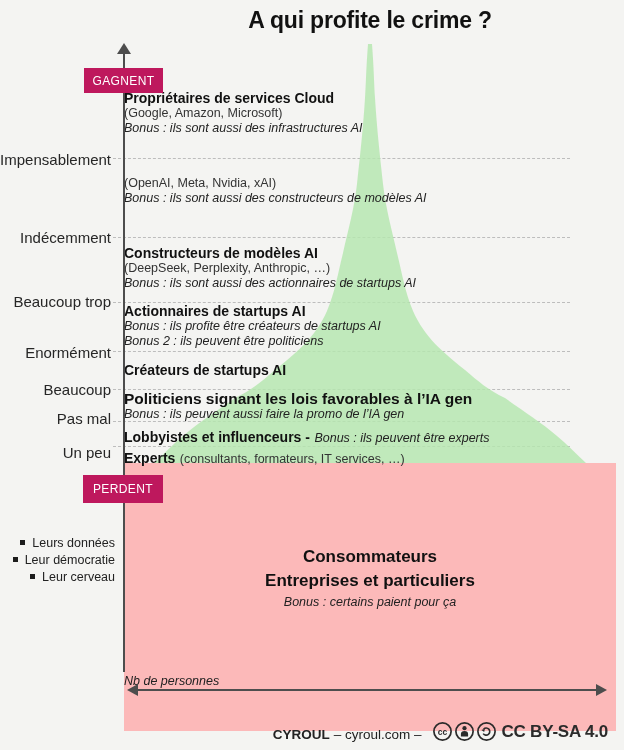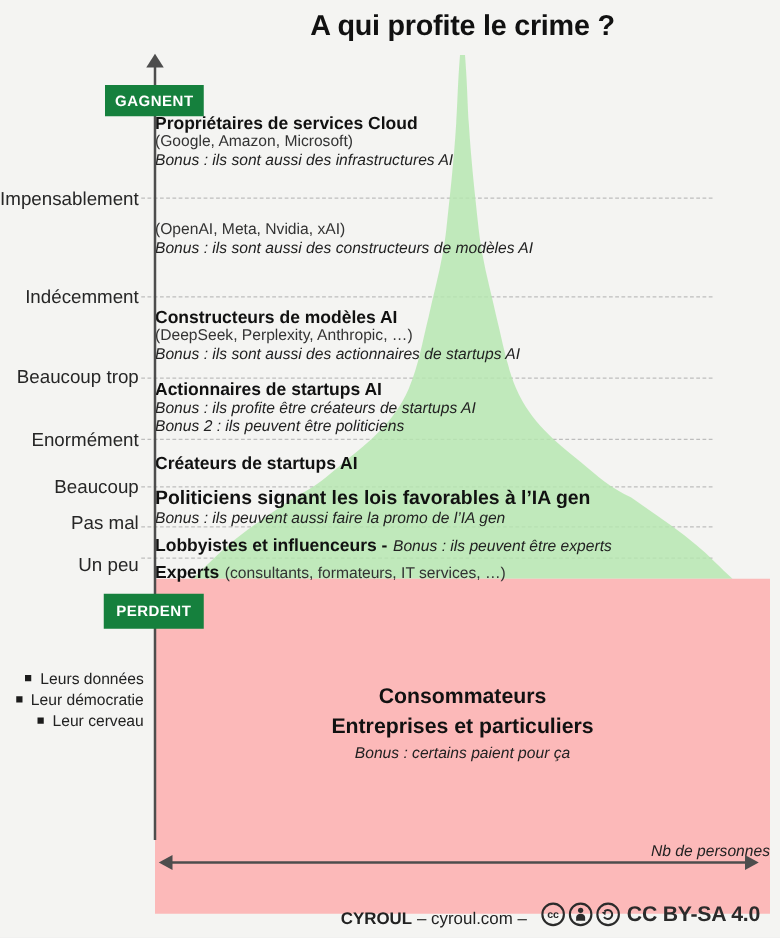--- a/index.html
+++ b/index.html
@@ -25,21 +25,21 @@
     position:absolute;left:123px;top:52px;width:2px;height:620px;
     background:#4d4d4d;z-index:6;
   }
   .y-axis-arrow{
     position:absolute;left:117px;top:43px;width:0;height:0;z-index:6;
     border-left:7px solid transparent;border-right:7px solid transparent;
     border-bottom:11px solid #4d4d4d;
   }
   .badge{
     position:absolute;z-index:7;
-    background:#15803d;color:#fff;font-weight:bold;font-size:12px;
+    background:#be185d;color:#fff;font-weight:normal;font-size:12px;
     display:flex;align-items:center;justify-content:center;
     letter-spacing:0.4px;
   }
   .badge.gagnent{left:84px;top:68px;width:79px;height:25px;}
   .badge.perdent{left:83px;top:475px;width:80px;height:28px;}
   .ytick{
     position:absolute;left:0;width:111px;text-align:right;
     font-size:15px;color:#262626;height:15px;line-height:15px;z-index:5;
   }
   .dash{
@@ -70,21 +70,21 @@
   .loss-item{
     text-align:right;font-size:12.5px;line-height:17px;color:#222;
     white-space:nowrap;
   }
   .loss-item .sq{
     display:inline-block;width:5px;height:5px;background:#1c1c1c;
     margin-right:7px;vertical-align:2px;
   }
   
   .x-label{
-    position:absolute;left:124px;top:674px;width:492px;text-align:right;
+    position:absolute;left:124px;top:674px;width:492px;text-align:left;
     font-size:12.5px;font-style:italic;color:#222;z-index:5;
   }
   .x-axis-line{
     position:absolute;left:136px;top:689px;width:462px;height:2px;
     background:#4d4d4d;z-index:5;
   }
   .x-arrow{position:absolute;top:684px;width:0;height:0;z-index:5;
     border-top:6px solid transparent;border-bottom:6px solid transparent;}
   .x-arrow.left{left:127px;border-right:11px solid #4d4d4d;}
   .x-arrow.right{left:596px;border-left:11px solid #4d4d4d;}

